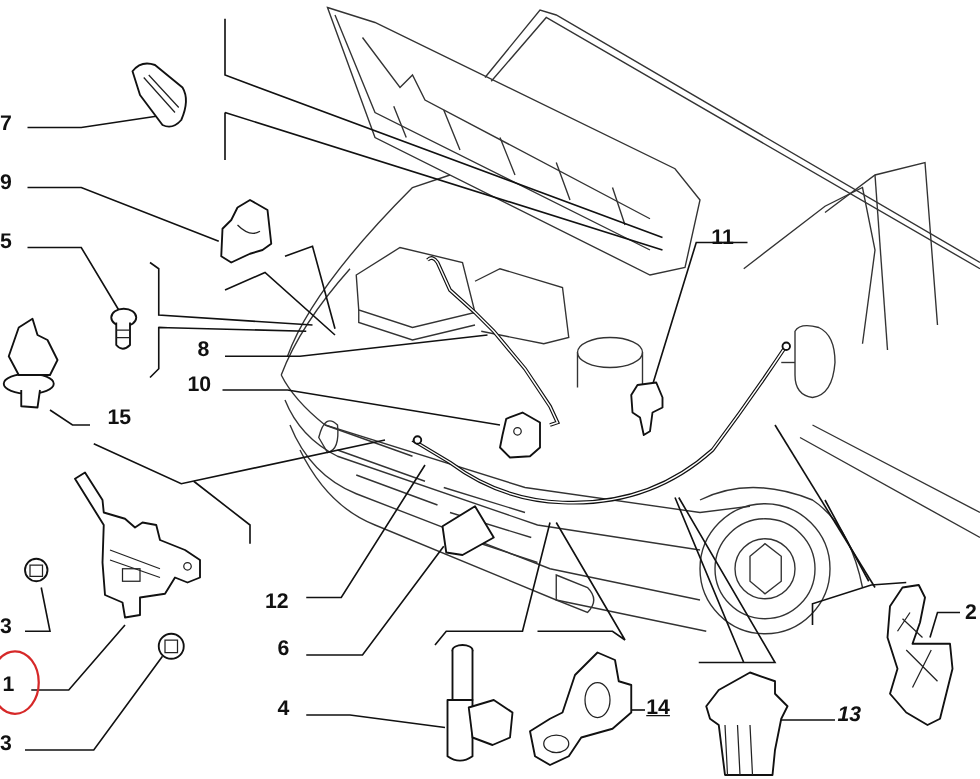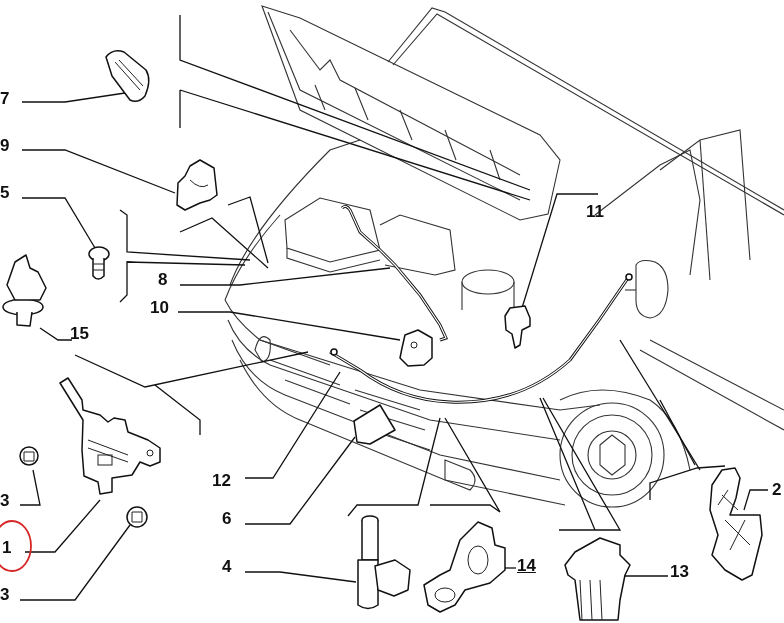--- a/index.html
+++ b/index.html
@@ -178,25 +178,25 @@
   </g>
 
   <ellipse cx="12" cy="546" rx="19" ry="25" fill="none" stroke="#d62828" stroke-width="1.8"></ellipse>
 </svg>
 
 <div class="lbl" style="left:0px;top:90px;">7</div>
 <div class="lbl" style="left:0px;top:137px;">9</div>
 <div class="lbl" style="left:0px;top:184px;">5</div>
 <div class="lbl" style="left:158px;top:271px;">8</div>
 <div class="lbl" style="left:150px;top:299px;">10</div>
-<div class="lbl" style="left:586px;top:181px;margin-top:22px;">11</div>
-<div class="lbl" style="left:70px;top:325px;text-align:center;">15</div>
+<div class="lbl" style="left:569px;top:181px;">11</div>
+<div class="lbl" style="left:86px;top:325px;text-align:center;">15</div>
 <div class="lbl" style="left:212px;top:472px;">12</div>
 <div class="lbl" style="left:222px;top:510px;">6</div>
 <div class="lbl" style="left:222px;top:558px;">4</div>
 <div class="lbl" style="left:517px;top:557px;text-decoration:underline;">14</div>
-<div class="lbl" style="left:670px;top:563px;">13</div>
+<div class="lbl" style="left:670px;top:563px;font-style:italic;">13</div>
 <div class="lbl" style="left:772px;top:481px;">2</div>
 <div class="lbl" style="left:0px;top:492px;">3</div>
 <div class="lbl" style="left:2px;top:539px;">1</div>
 <div class="lbl" style="left:0px;top:586px;">3</div>
 
 </div>
 
 </body></html>

